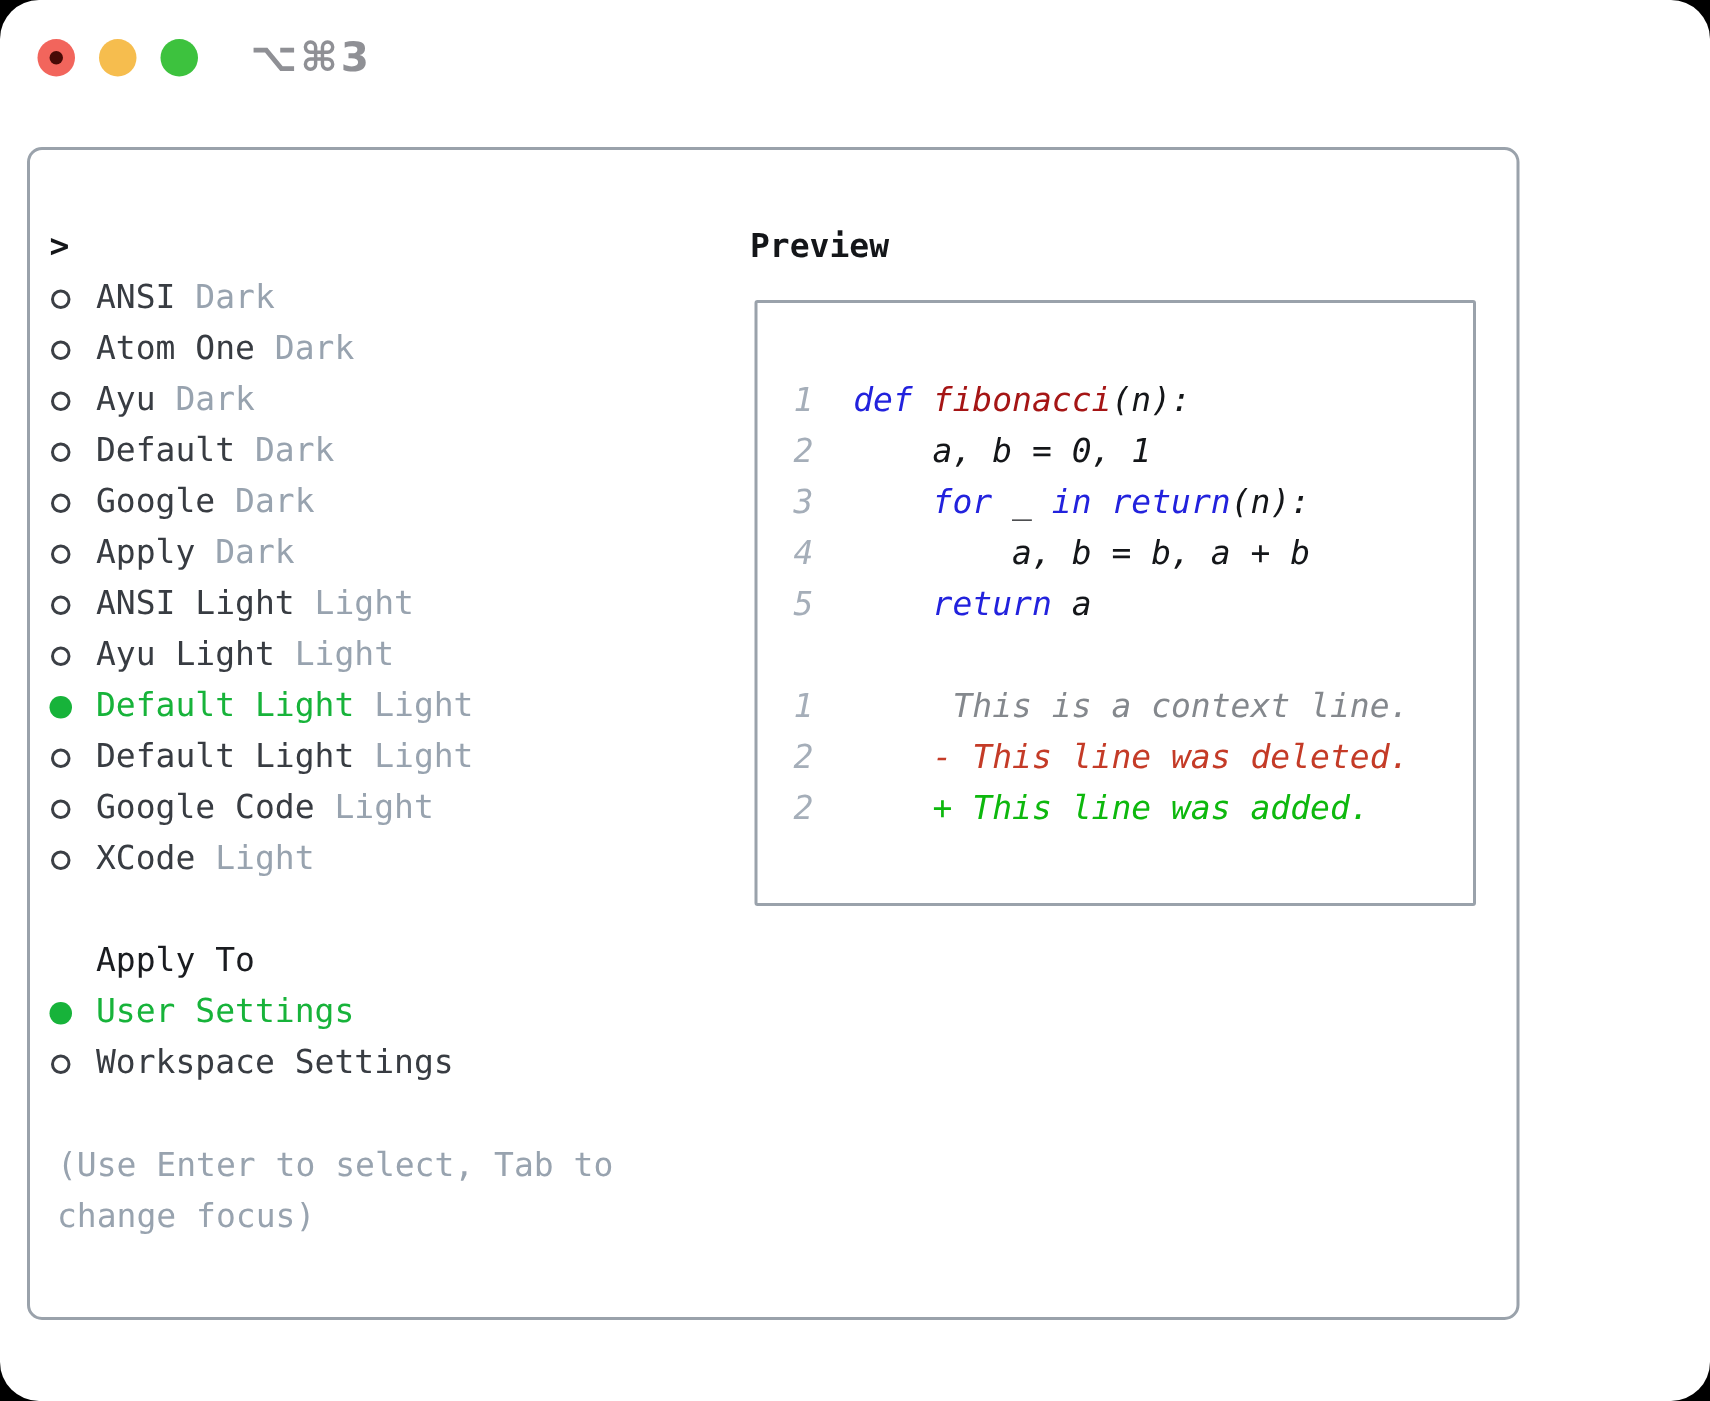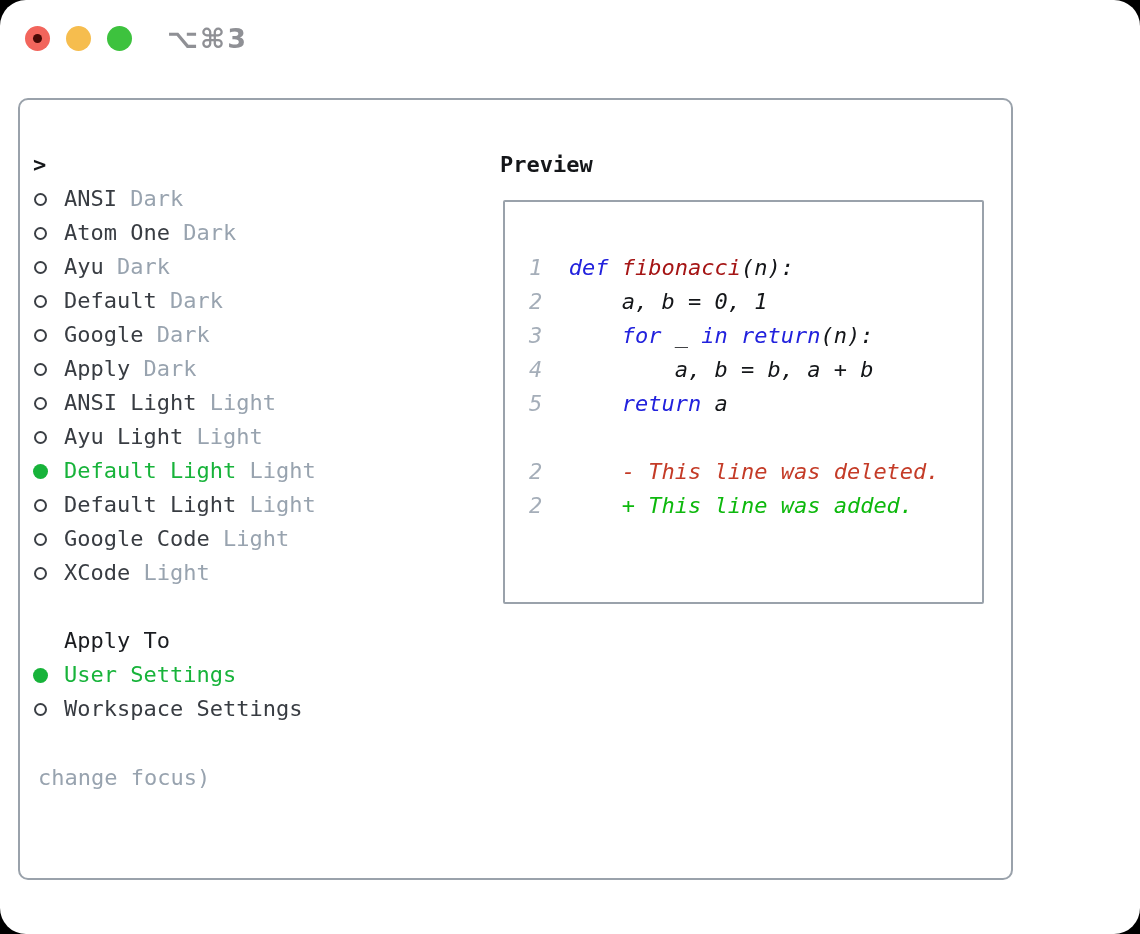--- a/index.html
+++ b/index.html
@@ -109,33 +109,35 @@
         <span class="marker"></span>
         <span class="apply-label">Apply To</span>
       </div>
 
       <div id="apply-list">
           <div class="row"><span class="marker"><span class="seldot"></span></span><span class="opt-sel">User Settings</span></div>
           <div class="row"><span class="marker"><span class="ring"></span></span><span class="tname">Workspace Settings</span></div>
         </div>
 
       <div class="hint">
+        <div>(Use Enter to select, Tab to</div>
         <div>change focus)</div>
       </div>
     </div>
 
     <div class="preview-label bold">Preview</div>
 
     <div class="preview-box">
       <div id="code">
           <pre class="cl"><span class="ln">1</span><span class="seg-pln">  </span><span class="seg-kw">def</span><span class="seg-pln"> </span><span class="seg-fn">fibonacci</span><span class="seg-pln">(n):</span></pre>
           <pre class="cl"><span class="ln">2</span><span class="seg-pln">      a, b = 0, 1</span></pre>
           <pre class="cl"><span class="ln">3</span><span class="seg-pln">      </span><span class="seg-kw">for</span><span class="seg-pln"> _ </span><span class="seg-kw">in</span><span class="seg-pln"> </span><span class="seg-kw">return</span><span class="seg-pln">(n):</span></pre>
           <pre class="cl"><span class="ln">4</span><span class="seg-pln">          a, b = b, a + b</span></pre>
           <pre class="cl"><span class="ln">5</span><span class="seg-pln">      </span><span class="seg-kw">return</span><span class="seg-pln"> a</span></pre>
           <pre class="cl"><span class="ln"> </span></pre>
+          <pre class="cl"><span class="ln">1</span><span class="seg-ctx">       This is a context line.</span></pre>
           <pre class="cl"><span class="ln">2</span><span class="seg-del">      - This line was deleted.</span></pre>
           <pre class="cl"><span class="ln">2</span><span class="seg-add">      + This line was added.</span></pre>
         </div>
     </div>
 
   </div>
 </div>
 
 </body></html>

